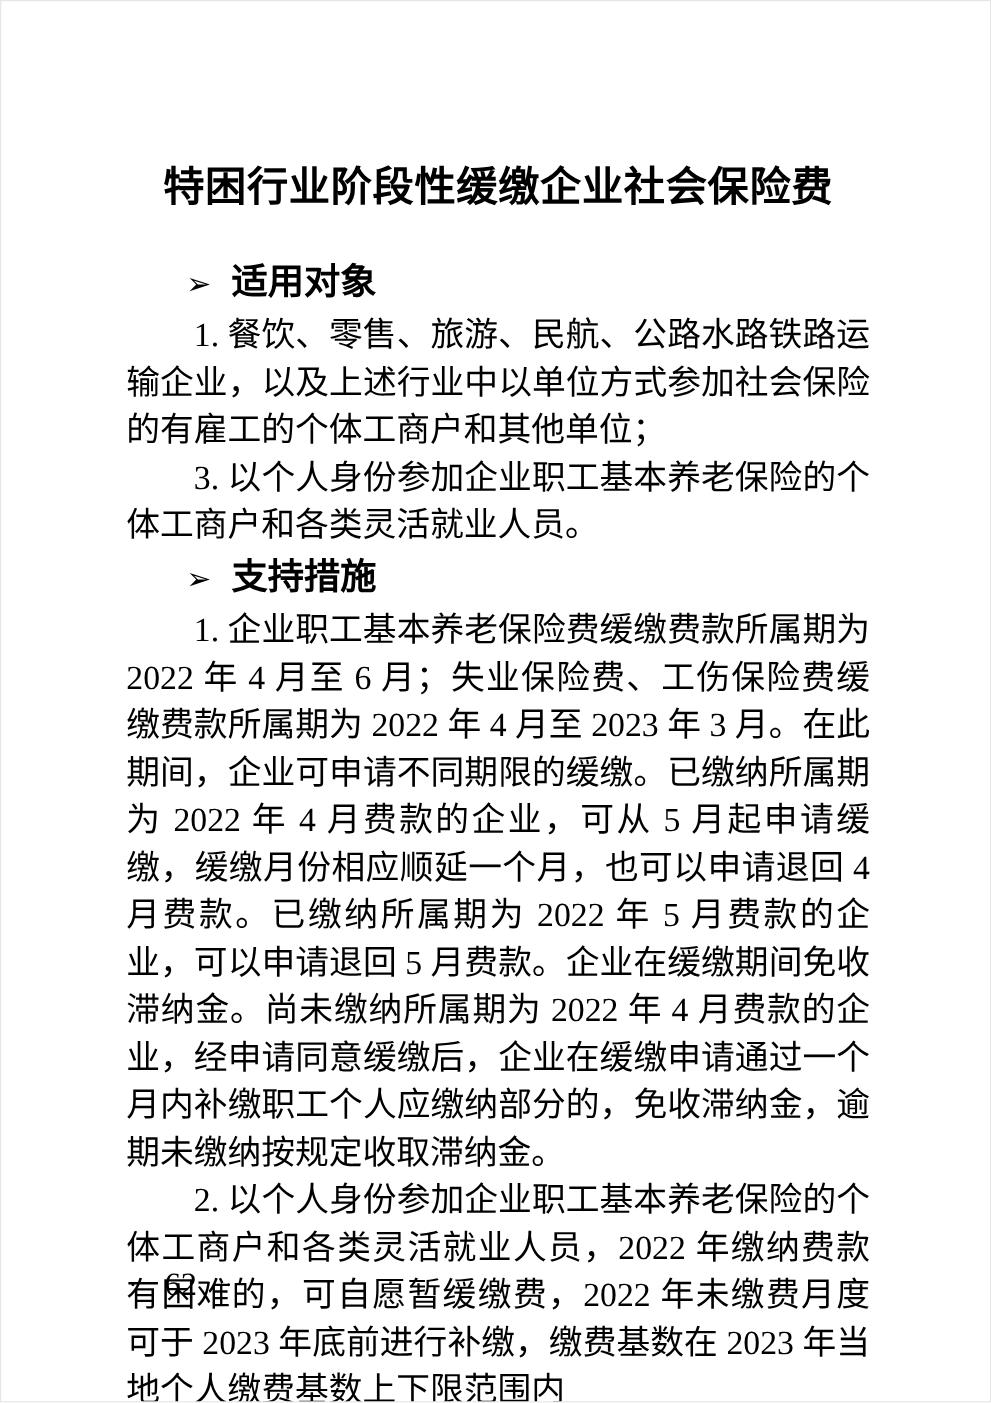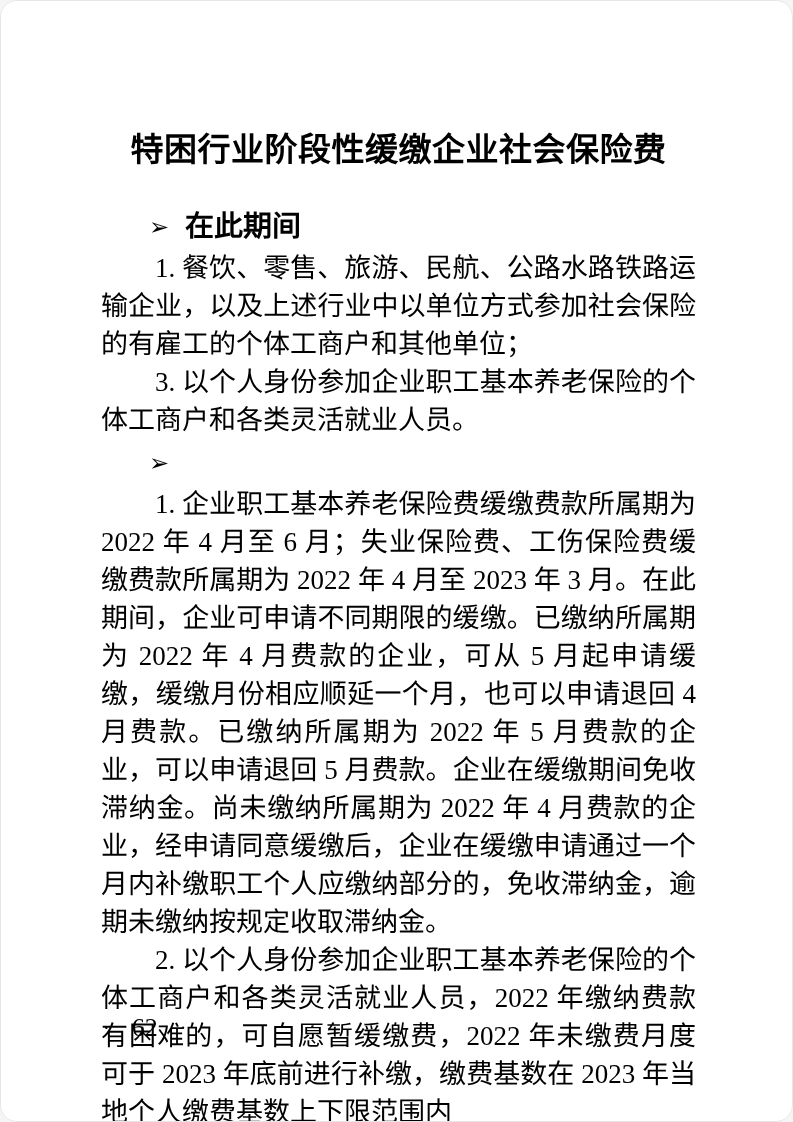--- a/index.html
+++ b/index.html
@@ -1,15 +1,15 @@
 <!DOCTYPE html>
 <html lang="zh-CN"><head>
 <meta charset="utf-8">
 <style>
-  * { margin: 0; padding: 0; box-sizing: border-box; border-radius: 17px; }
+  * { margin: 0; padding: 0; box-sizing: border-box; }
   html, body { background: #f5f5f5; }
   .page {
     position: relative;
     width: 793px;
     height: 1122px;
     margin: 0 auto;
     background: #ffffff;
     border: 1px solid #e6e6e6;
     overflow: hidden;
     color: #000000;
@@ -75,29 +75,30 @@
 </head>
 <body>
 
 <div class="page">
   <div class="content">
 
     <h1 class="doc-title">特困行业阶段性缓缴企业社会保险费</h1>
 
     <div class="section-heading">
       <span class="bullet-arrow">➢</span>
-      <span>在此期间</span>
+      <span>适用对象</span>
     </div>
 
     <p class="body-para first-para">1. 餐饮、零售、旅游、民航、公路水路铁路运输企业，以及上述行业中以单位方式参加社会保险的有雇工的个体工商户和其他单位；</p>
 
     <p class="body-para">3. 以个人身份参加企业职工基本养老保险的个体工商户和各类灵活就业人员。</p>
 
     <div class="section-heading second">
       <span class="bullet-arrow">➢</span>
+      <span>支持措施</span>
     </div>
 
     <p class="body-para first-para">1. 企业职工基本养老保险费缓缴费款所属期为 2022 年 4 月至 6 月；失业保险费、工伤保险费缓缴费款所属期为 2022 年 4 月至 2023 年 3 月。在此期间，企业可申请不同期限的缓缴。已缴纳所属期为 2022 年 4 月费款的企业，可从 5 月起申请缓缴，缓缴月份相应顺延一个月，也可以申请退回 4 月费款。已缴纳所属期为 2022 年 5 月费款的企业，可以申请退回 5 月费款。企业在缓缴期间免收滞纳金。尚未缴纳所属期为 2022 年 4 月费款的企业，经申请同意缓缴后，企业在缓缴申请通过一个月内补缴职工个人应缴纳部分的，免收滞纳金，逾期未缴纳按规定收取滞纳金。</p>
 
     <p class="body-para">2. 以个人身份参加企业职工基本养老保险的个体工商户和各类灵活就业人员，2022 年缴纳费款有困难的，可自愿暂缓缴费，2022 年未缴费月度可于 2023 年底前进行补缴，缴费基数在 2023 年当地个人缴费基数上下限范围内</p>
 
   </div>
 
   <div class="page-number">
     <span class="dot">·</span>

